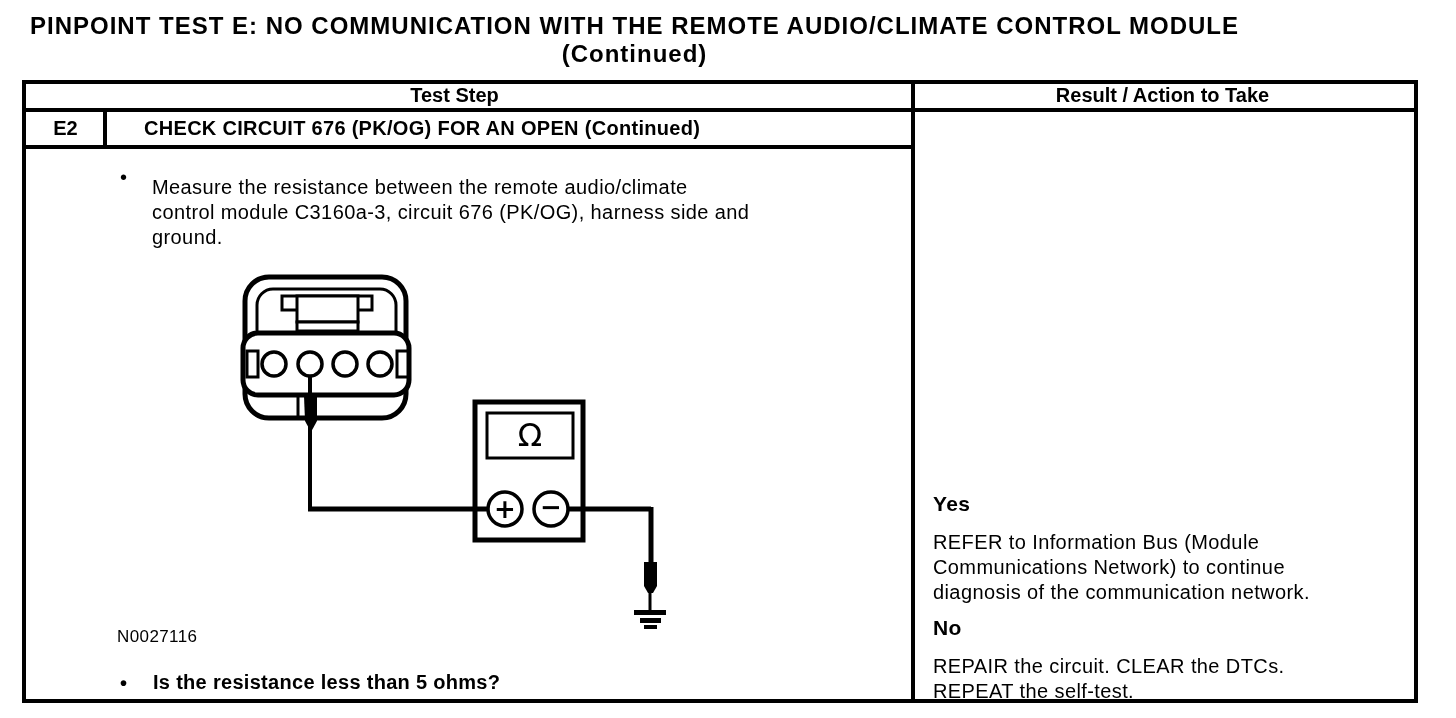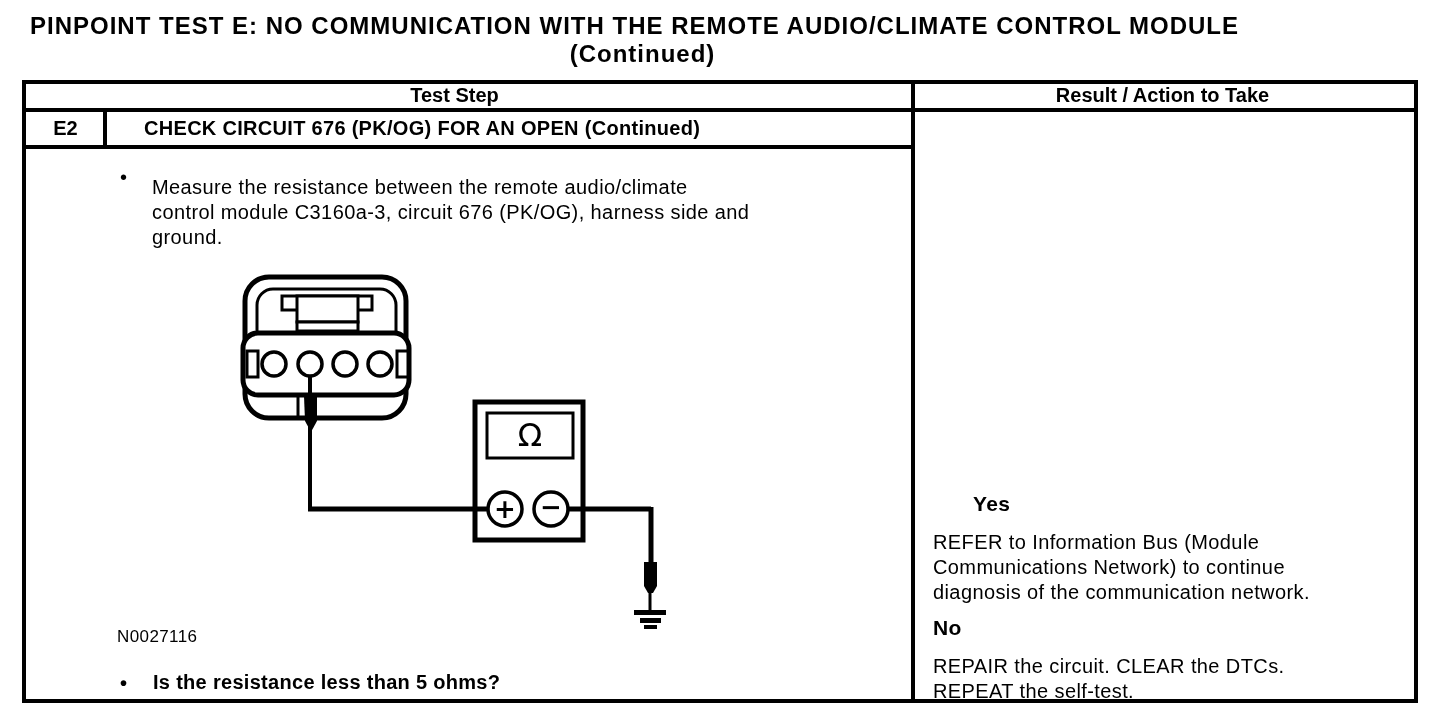--- a/index.html
+++ b/index.html
@@ -13,21 +13,21 @@
   .bodyline{font-size:20px;letter-spacing:.4px;white-space:nowrap;line-height:24px;margin-top:10px;}
   .boldline{font-size:20px;font-weight:bold;letter-spacing:.3px;white-space:nowrap;}
   .yesno{font-size:21px;font-weight:bold;letter-spacing:.3px;}
   .figid{font-size:17px;letter-spacing:.4px;}
   .bullet{font-size:20px;line-height:24px;}
 </style>
 </head>
 <body>
 
 <div class="abs ttl" style="left:0;top:12px;">PINPOINT TEST E: NO COMMUNICATION WITH THE REMOTE AUDIO/CLIMATE CONTROL MODULE</div>
-<div class="abs ttl" style="left:0;top:40px;padding-left:8px;">(Continued)</div>
+<div class="abs ttl" style="left:0;top:40px;">(Continued)</div>
 
 <div class="abs" style="left:22px;top:80px;width:1396px;height:623px;border:4px solid #000;box-sizing:border-box;"></div>
 <div class="vline" style="left:911px;top:80px;width:4px;height:623px;"></div>
 <div class="hline" style="left:22px;top:108px;width:1396px;height:4px;"></div>
 <div class="hline" style="left:22px;top:145px;width:893px;height:4px;"></div>
 <div class="vline" style="left:103px;top:108px;width:4px;height:41px;"></div>
 
 <div class="abs hdr" style="left:22px;top:84px;width:865px;">Test Step</div>
 <div class="abs hdr" style="left:915px;top:84px;width:495px;">Result / Action to Take</div>
 
@@ -84,19 +84,19 @@
     <rect x="640" y="618" width="21" height="5"></rect>
     <rect x="644" y="625" width="13" height="4"></rect>
   </g>
 </svg>
 
 <div class="abs figid" style="left:117px;top:627px;">N0027116</div>
 
 <div class="abs bullet" style="left:120px;top:671px;font-weight:bold;">•</div>
 <div class="abs boldline" style="left:153px;top:671px;">Is the resistance less than 5 ohms?</div>
 
-<div class="abs yesno" style="left:973px;top:492px;text-align:center;">Yes</div>
+<div class="abs yesno" style="left:933px;top:492px;text-align:center;">Yes</div>
 <div class="abs bodyline" style="left:933px;top:520px;">REFER to Information Bus (Module</div>
 <div class="abs bodyline" style="left:933px;top:545px;">Communications Network) to continue</div>
 <div class="abs bodyline" style="left:933px;top:570px;">diagnosis of the communication network.</div>
 <div class="abs yesno" style="left:933px;top:616px;">No</div>
 <div class="abs bodyline" style="left:933px;top:644px;">REPAIR the circuit. CLEAR the DTCs.</div>
 <div class="abs bodyline" style="left:933px;top:669px;">REPEAT the self-test.</div>
 
 </body></html>

